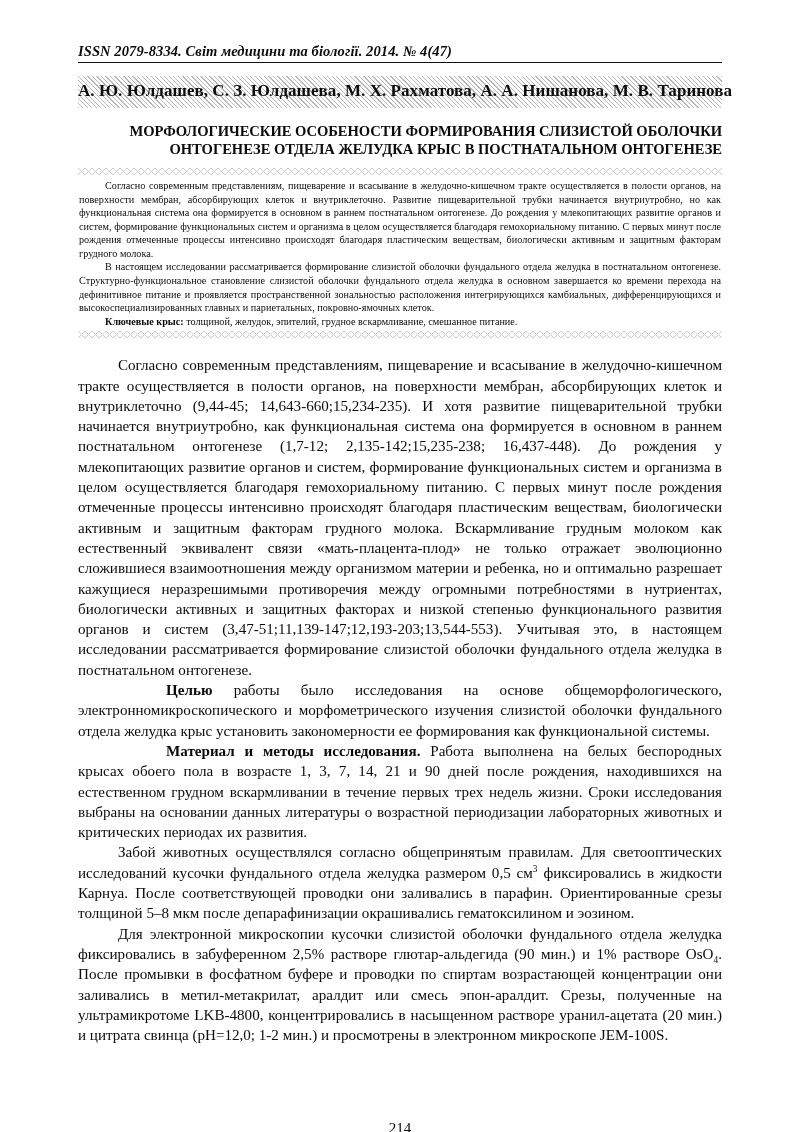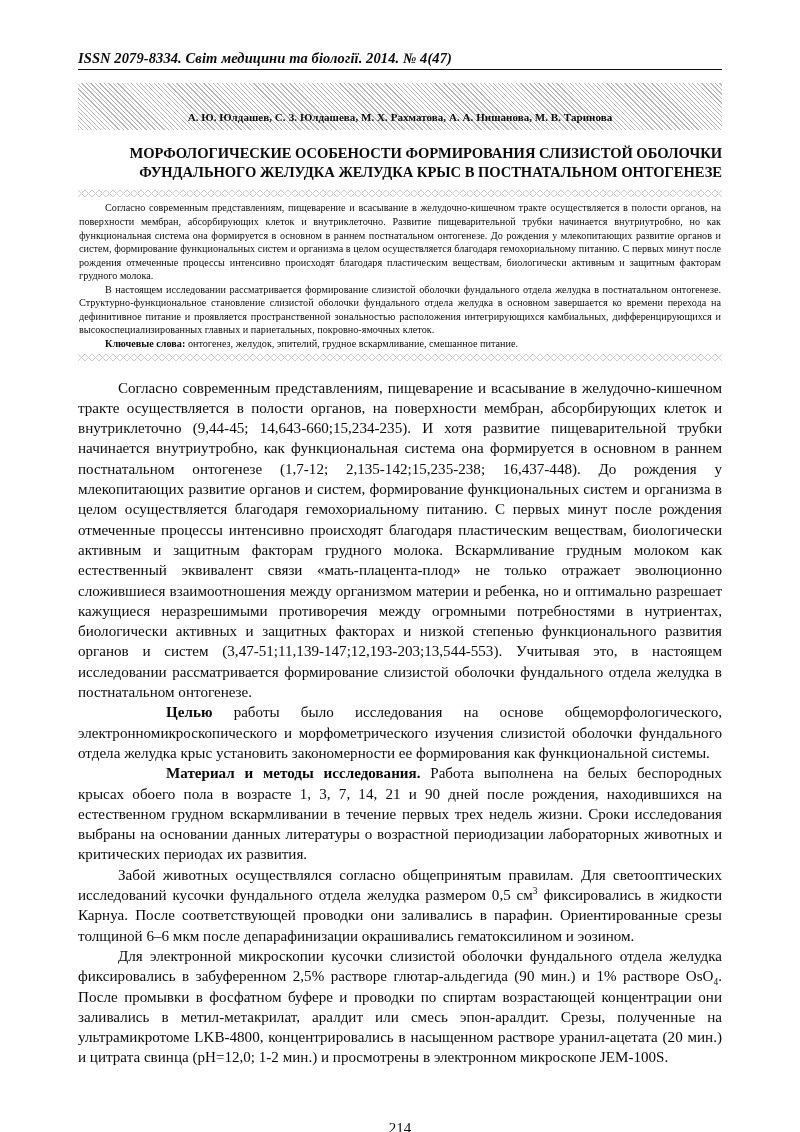--- a/index.html
+++ b/index.html
@@ -15,21 +15,21 @@
     position: relative;
     width: 800px;
     height: 1132px;
     margin: 0 auto;
     background: #ffffff;
     overflow: hidden;
   }
   .content {
     position: absolute;
     left: 78px;
-    top: 7px;
+    top: 0;
     width: 644px;
     height: 876px;
   }
 
   
   .running-head {
     margin-top: 42px;
     font-style: italic;
     font-weight: bold;
     font-size: 14.5px;
@@ -61,25 +61,24 @@
     background-image: repeating-linear-gradient(
       45deg,
       #b8b8b8 0px,
       #b8b8b8 0.9px,
       #ffffff 0.9px,
       #ffffff 3.2px
     );
   }
   .authors-band .line {
     font-weight: bold;
-    font-size: 11px;
+    font-size: 17px;
     line-height: 1.45;
     letter-spacing: 0.05px;
     white-space: nowrap;
-    margin-top: 24px;
   }
 
   
   .article-title {
     margin-top: 14px;
     text-align: right;
     font-weight: bold;
     font-size: 14.6px;
     line-height: 1.28;
     letter-spacing: -0.05px;
@@ -150,37 +149,37 @@
     <div class="running-head">ISSN 2079-8334. Світ медицини та біології. 2014. № 4(47)</div>
     <div class="head-rule"></div>
 
 
     <div class="authors-band">
       <div class="line">А. Ю. Юлдашев, С. З. Юлдашева, М. Х. Рахматова, А. А. Нишанова, М. В. Таринова</div>
     </div>
 
     <div class="article-title">
       <span class="t-line">МОРФОЛОГИЧЕСКИЕ ОСОБЕНОСТИ ФОРМИРОВАНИЯ СЛИЗИСТОЙ ОБОЛОЧКИ</span>
-      <span class="t-line">ФУНДАЛЬНОГО ЖЕЛУДКА ЖЕЛУДКА КРЫС В ПОСТНАТАЛЬНОМ ОНТОГЕНЕЗЕ</span>
+      <span class="t-line">ОНТОГЕНЕЗЕ ОТДЕЛА ЖЕЛУДКА КРЫС В ПОСТНАТАЛЬНОМ ОНТОГЕНЕЗЕ</span>
     </div>
 
     <div class="zigzag top"></div>
 
     <div class="abstract">
       <p>Согласно современным представлениям, пищеварение и всасывание в желудочно-кишечном тракте осуществляется в полости органов, на поверхности мембран, абсорбирующих клеток и внутриклеточно. Развитие пищеварительной трубки начинается внутриутробно, но как функциональная система она формируется в основном в раннем постнатальном онтогенезе. До рождения у млекопитающих развитие органов и систем, формирование функциональных систем и организма в целом осуществляется благодаря гемохориальному питанию. С первых минут после рождения отмеченные процессы интенсивно происходят благодаря пластическим веществам, биологически активным и защитным факторам грудного молока.</p>
       <p>В настоящем исследовании рассматривается формирование слизистой оболочки фундального отдела желудка в постнатальном онтогенезе. Структурно-функциональное становление слизистой оболочки фундального отдела желудка в основном завершается ко времени перехода на дефинитивное питание и проявляется пространственной зональностью расположения интегрирующихся камбиальных, дифференцирующихся и высокоспециализированных главных и париетальных, покровно-ямочных клеток.</p>
-      <p><b>Ключевые слова:</b> <span>онтогенез, желудок, эпителий, грудное вскармливание, смешанное питание.</span></p>
+      <p><b>Ключевые крыс:</b> <span>толщиной, желудок, эпителий, грудное вскармливание, смешанное питание.</span></p>
     </div>
 
     <div class="zigzag bottom"></div>
 
     <div class="body-text">
       <p>Согласно современным представлениям, пищеварение и всасывание в желудочно-кишечном тракте осуществляется в полости органов, на поверхности мембран, абсорбирующих клеток и внутриклеточно (9,44-45; 14,643-660;15,234-235). И хотя развитие пищеварительной трубки начинается внутриутробно, как функциональная система она формируется в основном в раннем постнатальном онтогенезе (1,7-12; 2,135-142;15,235-238; 16,437-448). До рождения у млекопитающих развитие органов и систем, формирование функциональных систем и организма в целом осуществляется благодаря гемохориальному питанию. С первых минут после рождения отмеченные процессы интенсивно происходят благодаря пластическим веществам, биологически активным и защитным факторам грудного молока. Вскармливание грудным молоком как естественный эквивалент связи «мать-плацента-плод» не только отражает эволюционно сложившиеся взаимоотношения между организмом материи и ребенка, но и оптимально разрешает кажущиеся неразрешимыми противоречия между огромными потребностями в нутриентах, биологически активных и защитных факторах и низкой степенью функционального развития органов и систем (3,47-51;11,139-147;12,193-203;13,544-553). Учитывая это, в настоящем исследовании рассматривается формирование слизистой оболочки фундального отдела желудка в постнатальном онтогенезе.</p>
       <p><b>Целью</b><span> работы было исследования на основе общеморфологического, электронномикроскопического и морфометрического изучения слизистой оболочки фундального отдела желудка крыс установить закономерности ее формирования как функциональной системы.</span></p>
       <p><b>Материал и методы исследования.</b><span> Работа выполнена на белых беспородных крысах обоего пола в возрасте 1, 3, 7, 14, 21 и 90 дней после рождения, находившихся на естественном грудном вскармливании в течение первых трех недель жизни. Сроки исследования выбраны на основании данных литературы о возрастной периодизации лабораторных животных и критических периодах их развития.</span></p>
-      <p><span>Забой животных осуществлялся согласно общепринятым правилам. Для светооптических исследований кусочки фундального отдела желудка размером 0,5 см</span><sup>3</sup><span> фиксировались в жидкости Карнуа. После соответствующей проводки они заливались в парафин. Ориентированные срезы толщиной 6–6 мкм после депарафинизации окрашивались гематоксилином и эозином.</span></p>
+      <p><span>Забой животных осуществлялся согласно общепринятым правилам. Для светооптических исследований кусочки фундального отдела желудка размером 0,5 см</span><sup>3</sup><span> фиксировались в жидкости Карнуа. После соответствующей проводки они заливались в парафин. Ориентированные срезы толщиной 5–8 мкм после депарафинизации окрашивались гематоксилином и эозином.</span></p>
       <p><span>Для электронной микроскопии кусочки слизистой оболочки фундального отдела желудка фиксировались в забуференном 2,5% растворе глютар-альдегида (90 мин.) и 1% растворе OsO</span><sub>4</sub><span>. После промывки в фосфатном буфере и проводки по спиртам возрастающей концентрации они заливались в метил-метакрилат, аралдит или смесь эпон-аралдит. Срезы, полученные на ультрамикротоме LKB-4800, концентрировались в насыщенном растворе уранил-ацетата (20 мин.) и цитрата свинца (pH=12,0; 1-2 мин.) и просмотрены в электронном микроскопе JEM-100S.</span></p>
     </div>
 
   </div>
 
   <div class="page-number">214</div>
 </div>
 
 </body></html>

